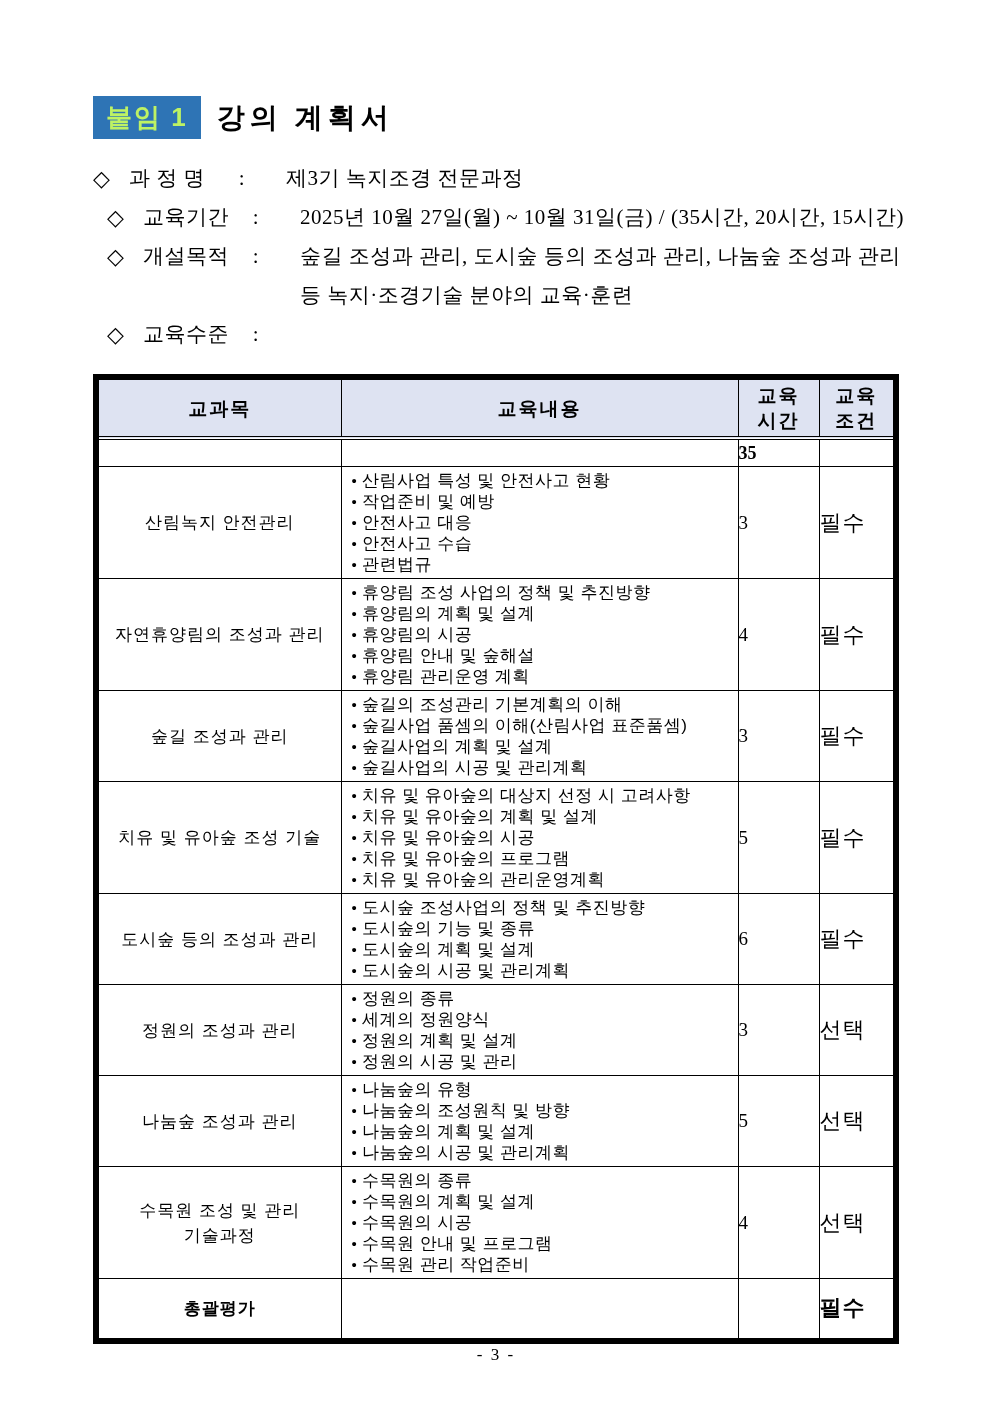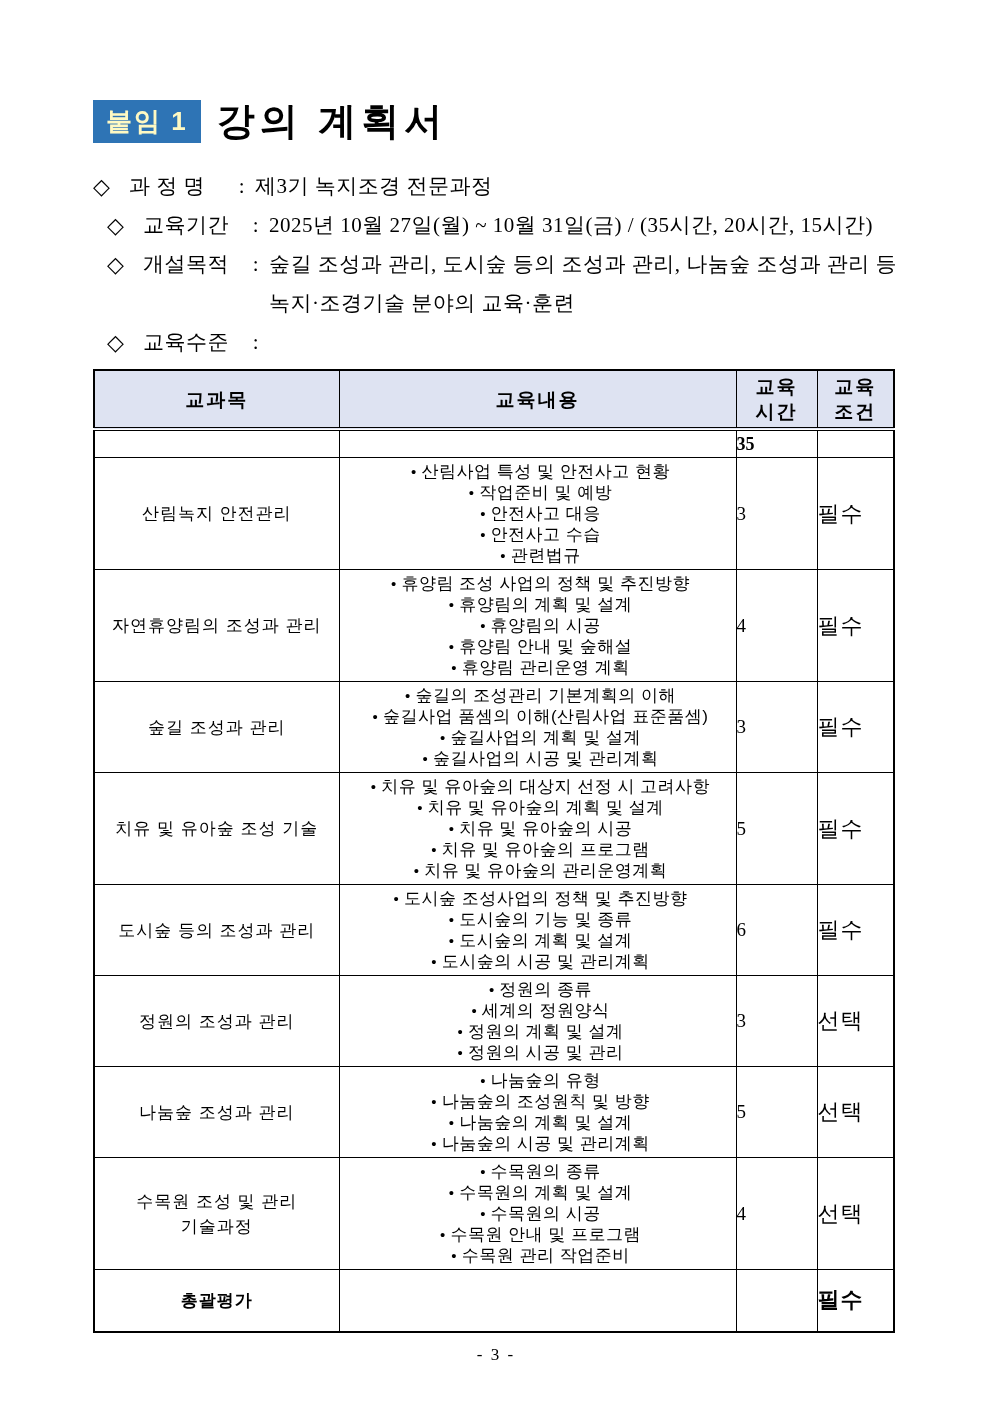--- a/index.html
+++ b/index.html
@@ -18,32 +18,32 @@
     padding: 96px 87px 0 93px;
   }
   
   .title-row {
     display: flex;
     align-items: center;
     margin-bottom: 20px;
   }
   .badge {
     background: #2E74B5;
-    color: #fef9c3;
+    color: #bef264;
     font-family: "Liberation Sans", "DejaVu Sans", sans-serif;
     font-weight: bold;
     font-size: 26px;
     line-height: 1;
     padding: 8px 13px 9px 13px;
     letter-spacing: 2px;
   }
   .page-title {
-    font-family: Liberation Sans, sans-serif;
+    font-family: Liberation Serif, serif;
     font-weight: bold;
-    font-size: 38px;
+    font-size: 28px;
     letter-spacing: 5px;
     margin-left: 16px;
   }
   
   .info-list { list-style: none; }
   .info-line {
     display: flex;
     align-items: flex-start;
     font-size: 21px;
     line-height: 39px;
@@ -59,38 +59,38 @@
     flex: 0 0 100px;
     white-space: nowrap;
   }
   .info-colon {
     flex: 0 0 26px;
     text-align: center;
   }
   .info-value {
     flex: 1 1 auto;
     word-break: keep-all;
+    margin-left: 31px;
   }
   
   table.course-table {
-    margin-top: 7px;
+    margin-top: 20px;
     width: 800px;
     border-collapse: collapse;
-    border: 2px solid #000000;
+    border: 6px solid #000000;
     table-layout: fixed;
     font-family: "Liberation Sans", "DejaVu Sans", sans-serif;
   }
   .course-table col.c-subject { width: 245px; }
   .course-table col.c-content { width: 397px; }
   .course-table col.c-hours   { width: 81px;  }
   .course-table col.c-cond    { width: 77px;  }
   .course-table th, .course-table td {
     border: 1px solid #000;
     vertical-align: middle;
-    text-align: center;
   }
   .course-table thead th {
     background: #dee3f2;
     font-weight: bold;
     font-size: 19px;
     line-height: 25px;
     text-align: center;
     letter-spacing: 2px;
     white-space: pre-line;
     padding: 3px 2px;

